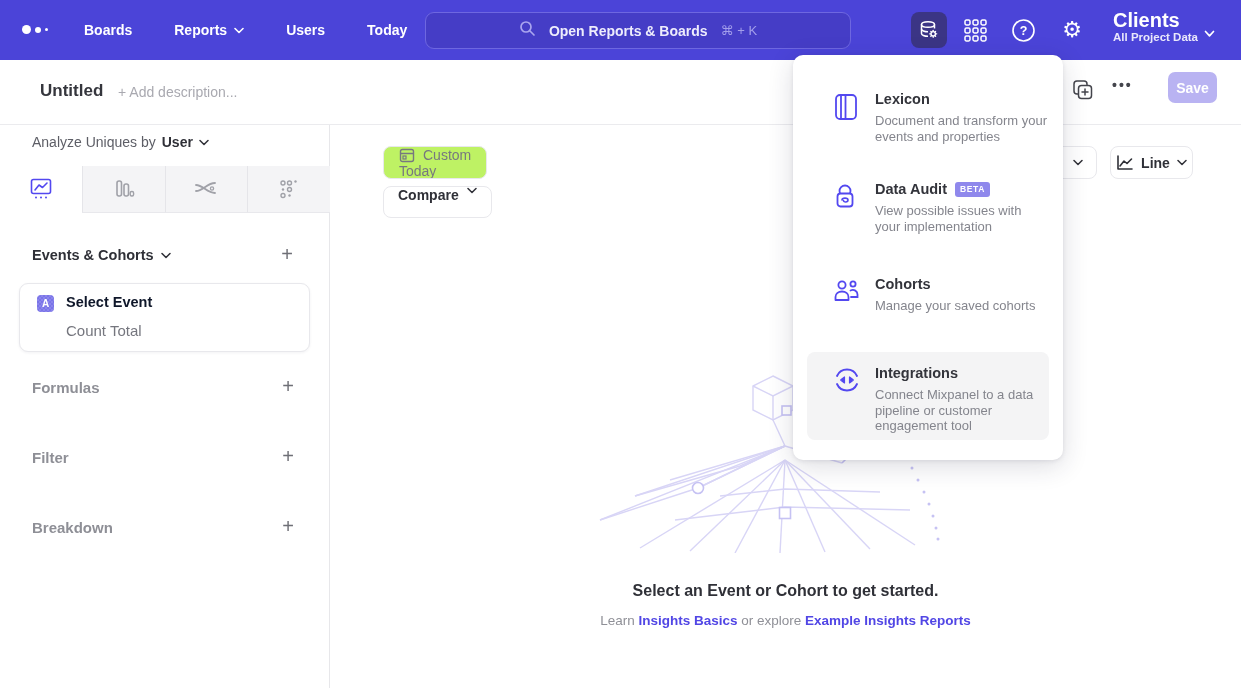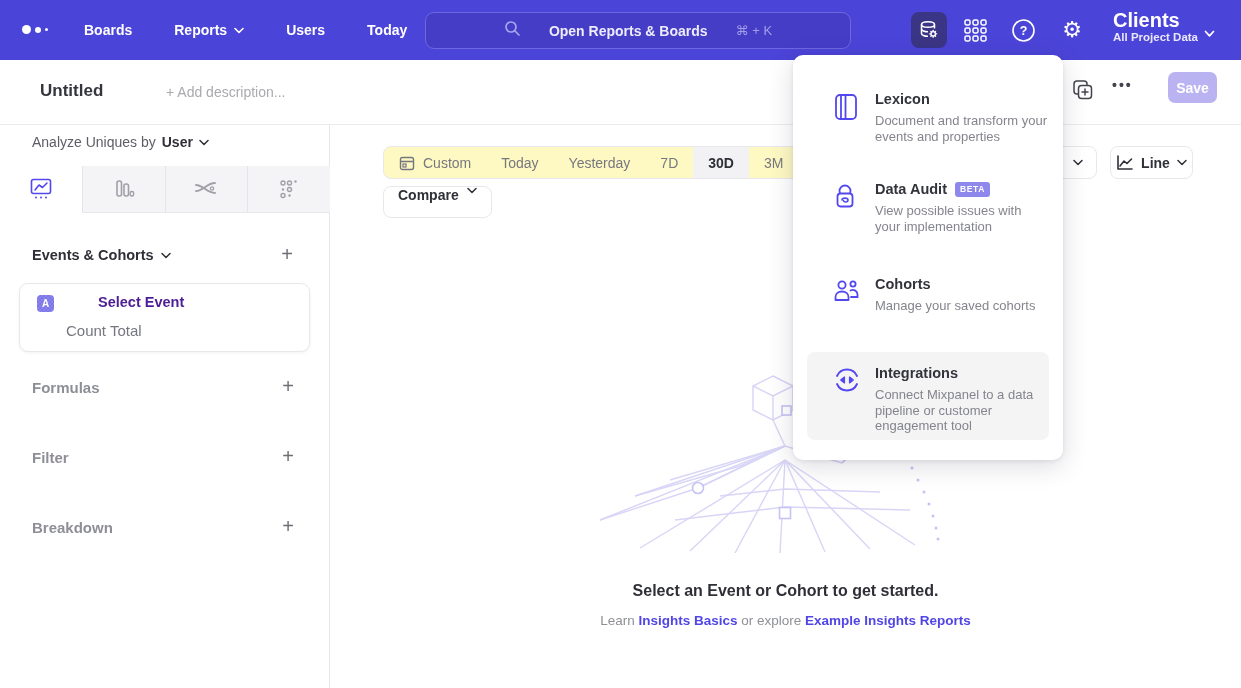--- a/index.html
+++ b/index.html
@@ -9,64 +9,64 @@
 
   
   .topnav { position:absolute; left:0; top:0; width:100%; height:60px; background:#4b44d8; z-index:40; }
   .logo { position:absolute; left:22px; top:25px; display:flex; align-items:center; gap:4px; }
   .logo i { display:block; background:#fff; border-radius:50%; }
   .logo .d1{ width:9px; height:9px; } .logo .d2{ width:6px; height:6px; } .logo .d3{ width:3px; height:3px; }
   .nav-links { position:absolute; left:84px; top:0; height:60px; display:flex; align-items:center; gap:42px; }
   .nav-link { color:#ffffff; font-size:14px; font-weight:600; cursor:pointer; display:flex; align-items:center; gap:7px; }
   .chev { display:inline-block; }
   .chev svg { display:block; }
-  .searchbar { position:absolute; left:425px; top:12px; width:426px; height:37px; background:#453dc6; border:1px solid #6e67e0; border-radius:9px; display:flex; align-items:center; justify-content:center; gap:28px; cursor:pointer; }
+  .searchbar { position:absolute; left:425px; top:12px; width:426px; height:37px; background:#453dc6; border:1px solid #6e67e0; border-radius:9px; display:flex; align-items:center; justify-content:center; gap:13px; cursor:pointer; }
   .searchbar .ph { color:#edecfc; font-size:14px; font-weight:600; }
   .searchbar .sc { color:#a39eeb; font-size:13px; font-weight:500; }
   .icon-btn { display:flex; align-items:center; justify-content:center; cursor:pointer; }
   .db-btn { width:36px; height:36px; border-radius:8px; background:#3b3585; position:absolute; left:911px; top:12px; }
   .grid-btn { position:absolute; left:962px; top:17px; width:27px; height:27px; }
   .help-btn { position:absolute; left:1010px; top:17px; width:27px; height:27px; }
   .gear-btn { position:absolute; left:1058px; top:15px; width:28px; height:30px; color:#ffffff; font-size:22px; }
   .project { position:absolute; left:1113px; top:11px; cursor:pointer; }
   .project .pname { color:#ffffff; font-size:20px; font-weight:700; line-height:19px; }
   .project .pscope { color:#e9e7fb; font-size:11.5px; font-weight:700; line-height:15px; }
   .project-chev { position:absolute; left:1204px; top:24px; }
 
   
   .rheader { position:absolute; left:0; top:60px; width:100%; height:65px; background:#fff; border-bottom:1px solid #ebebee; z-index:20; }
   .rtitle { position:absolute; left:40px; top:21px; font-size:17px; font-weight:700; color:#35363d; }
-  .rdesc { position:absolute; left:118px; top:24px; font-size:14px; color:#a9a9b0; cursor:text;margin-left:48px; }
+  .rdesc { position:absolute; left:118px; top:24px; font-size:14px; color:#a9a9b0; cursor:text; }
   .hdr-copy { position:absolute; left:1072px; top:19px; cursor:pointer; }
   .hdr-more { position:absolute; left:1112px; top:17px; color:#44454c; font-size:14px; letter-spacing:2px; cursor:pointer; font-weight:700; }
   .save-btn { position:absolute; left:1168px; top:12px; width:49px; height:31px; background:#b9b3f2; border:none; border-radius:7px; color:#ffffff; font-size:14px; font-weight:600; font-family:inherit; cursor:default; }
 
   
   .sidebar { position:absolute; left:0; top:125px; width:330px; height:563px; background:#fff; border-right:1px solid #e7e7ea; z-index:15; }
   .analyze { position:absolute; left:32px; top:9px; font-size:14px; color:#5d5e66; display:flex; align-items:flex-start; gap:6px; white-space:nowrap; }
   .analyze b { color:#2f3037; font-weight:700; cursor:pointer; display:flex; align-items:center; gap:6px; }
   .tabstrip { position:absolute; left:0; top:41px; width:330px; height:47px; display:flex; }
   .tab { flex:1; display:flex; align-items:center; justify-content:center; background:#f4f4f6; border-bottom:1px solid #e8e8ec; border-left:1px solid #e5e5e9; cursor:pointer; }
   .tab:first-child { border-left:none; }
   .tab.sel { background:#ffffff; border-bottom:1px solid #ffffff; }
   .sec-head { position:absolute; left:32px; top:122px; font-size:14.5px; font-weight:700; color:#2f3037; display:flex; align-items:center; gap:7px; cursor:pointer; }
   .sec-plus { position:absolute; right:36px; color:#6e6f76; font-size:20px; font-weight:400; cursor:pointer; line-height:18px; }
   .sec-plus.p1 { top:120px; }
   .event-card { position:absolute; left:19px; top:158px; width:291px; height:69px; background:#fff; border:1px solid #e8e8ec; border-radius:9px; box-shadow:0 1px 3px rgba(30,30,60,.06); cursor:pointer; }
   .abadge { position:absolute; left:17px; top:11px; width:17px; height:17px; border-radius:4px; background:#7a74e8; background-image:repeating-conic-gradient(#7a74e8 0 25%, #8b85ec 0 50%); background-size:4px 4px; color:#fff; font-size:10px; font-weight:700; display:flex; align-items:center; justify-content:center; }
-  .event-title { position:absolute; left:46px; top:10px; font-size:14.5px; font-weight:700; color:#4c1d95;margin-left:32px; }
+  .event-title { position:absolute; left:46px; top:10px; font-size:14.5px; font-weight:700; color:#0f172a; }
   .event-sub { position:absolute; left:46px; top:38px; font-size:15px; color:#75767e; }
   .side-row { position:absolute; left:0; width:330px; height:24px; }
   .side-row .lbl { position:absolute; left:32px; top:2px; font-size:15px; font-weight:600; color:#8e8f96; }
   .side-row .sec-plus { top:0px; }
   .r-formulas { top:252px; } .r-filter { top:322px; } .r-breakdown { top:392px; }
 
   
   .main { position:absolute; left:330px; top:125px; width:911px; height:563px; background:#fff; }
-  .datebar { position:absolute; left:53px; top:21px; height:33px; background:#fef9c3; border:1px solid #e8e8ec; border-radius:8px; display:flex; align-items:stretch; overflow:hidden; z-index:5; }
+  .datebar { position:absolute; left:53px; top:21px; height:33px; background:#bef264; border:1px solid #e8e8ec; border-radius:8px; display:flex; align-items:stretch; overflow:hidden; z-index:5;flex-direction:column; }
   .seg { display:flex; align-items:center; gap:8px; padding:0 15px; font-size:14px; color:#77787f; cursor:pointer; white-space:nowrap; }
   .seg.sel { background:#f2f2f4; color:#2f3037; font-weight:700; }
   .compare-btn { position:absolute; left:53px; top:61px; height:32px; padding:0 14px; background:#fff; border:1px solid #e8e8ec; border-radius:8px; display:flex; gap:8px; font-size:14px; font-weight:600; color:#2f3037; cursor:pointer; z-index:5; }
   .interval-btn { position:absolute; left:678px; top:21px; width:89px; height:33px; background:#fff; border:1px solid #e8e8ec; border-radius:8px; cursor:pointer; z-index:5; }
   .interval-btn .chev { position:absolute; right:13px; top:12px; }
   .linetype-btn { position:absolute; left:780px; top:21px; width:83px; height:33px; background:#fff; border:1px solid #e8e8ec; border-radius:8px; display:flex; align-items:center; justify-content:center; gap:7px; font-size:14px; font-weight:600; color:#2f3037; cursor:pointer; z-index:5; }
 
   
   .wireframe { position:absolute; left:250px; top:243px; z-index:2; }
   .empty-title { position:absolute; left:0; top:457px; width:911px; text-align:center; font-size:16px; font-weight:700; color:#2f3037; }

